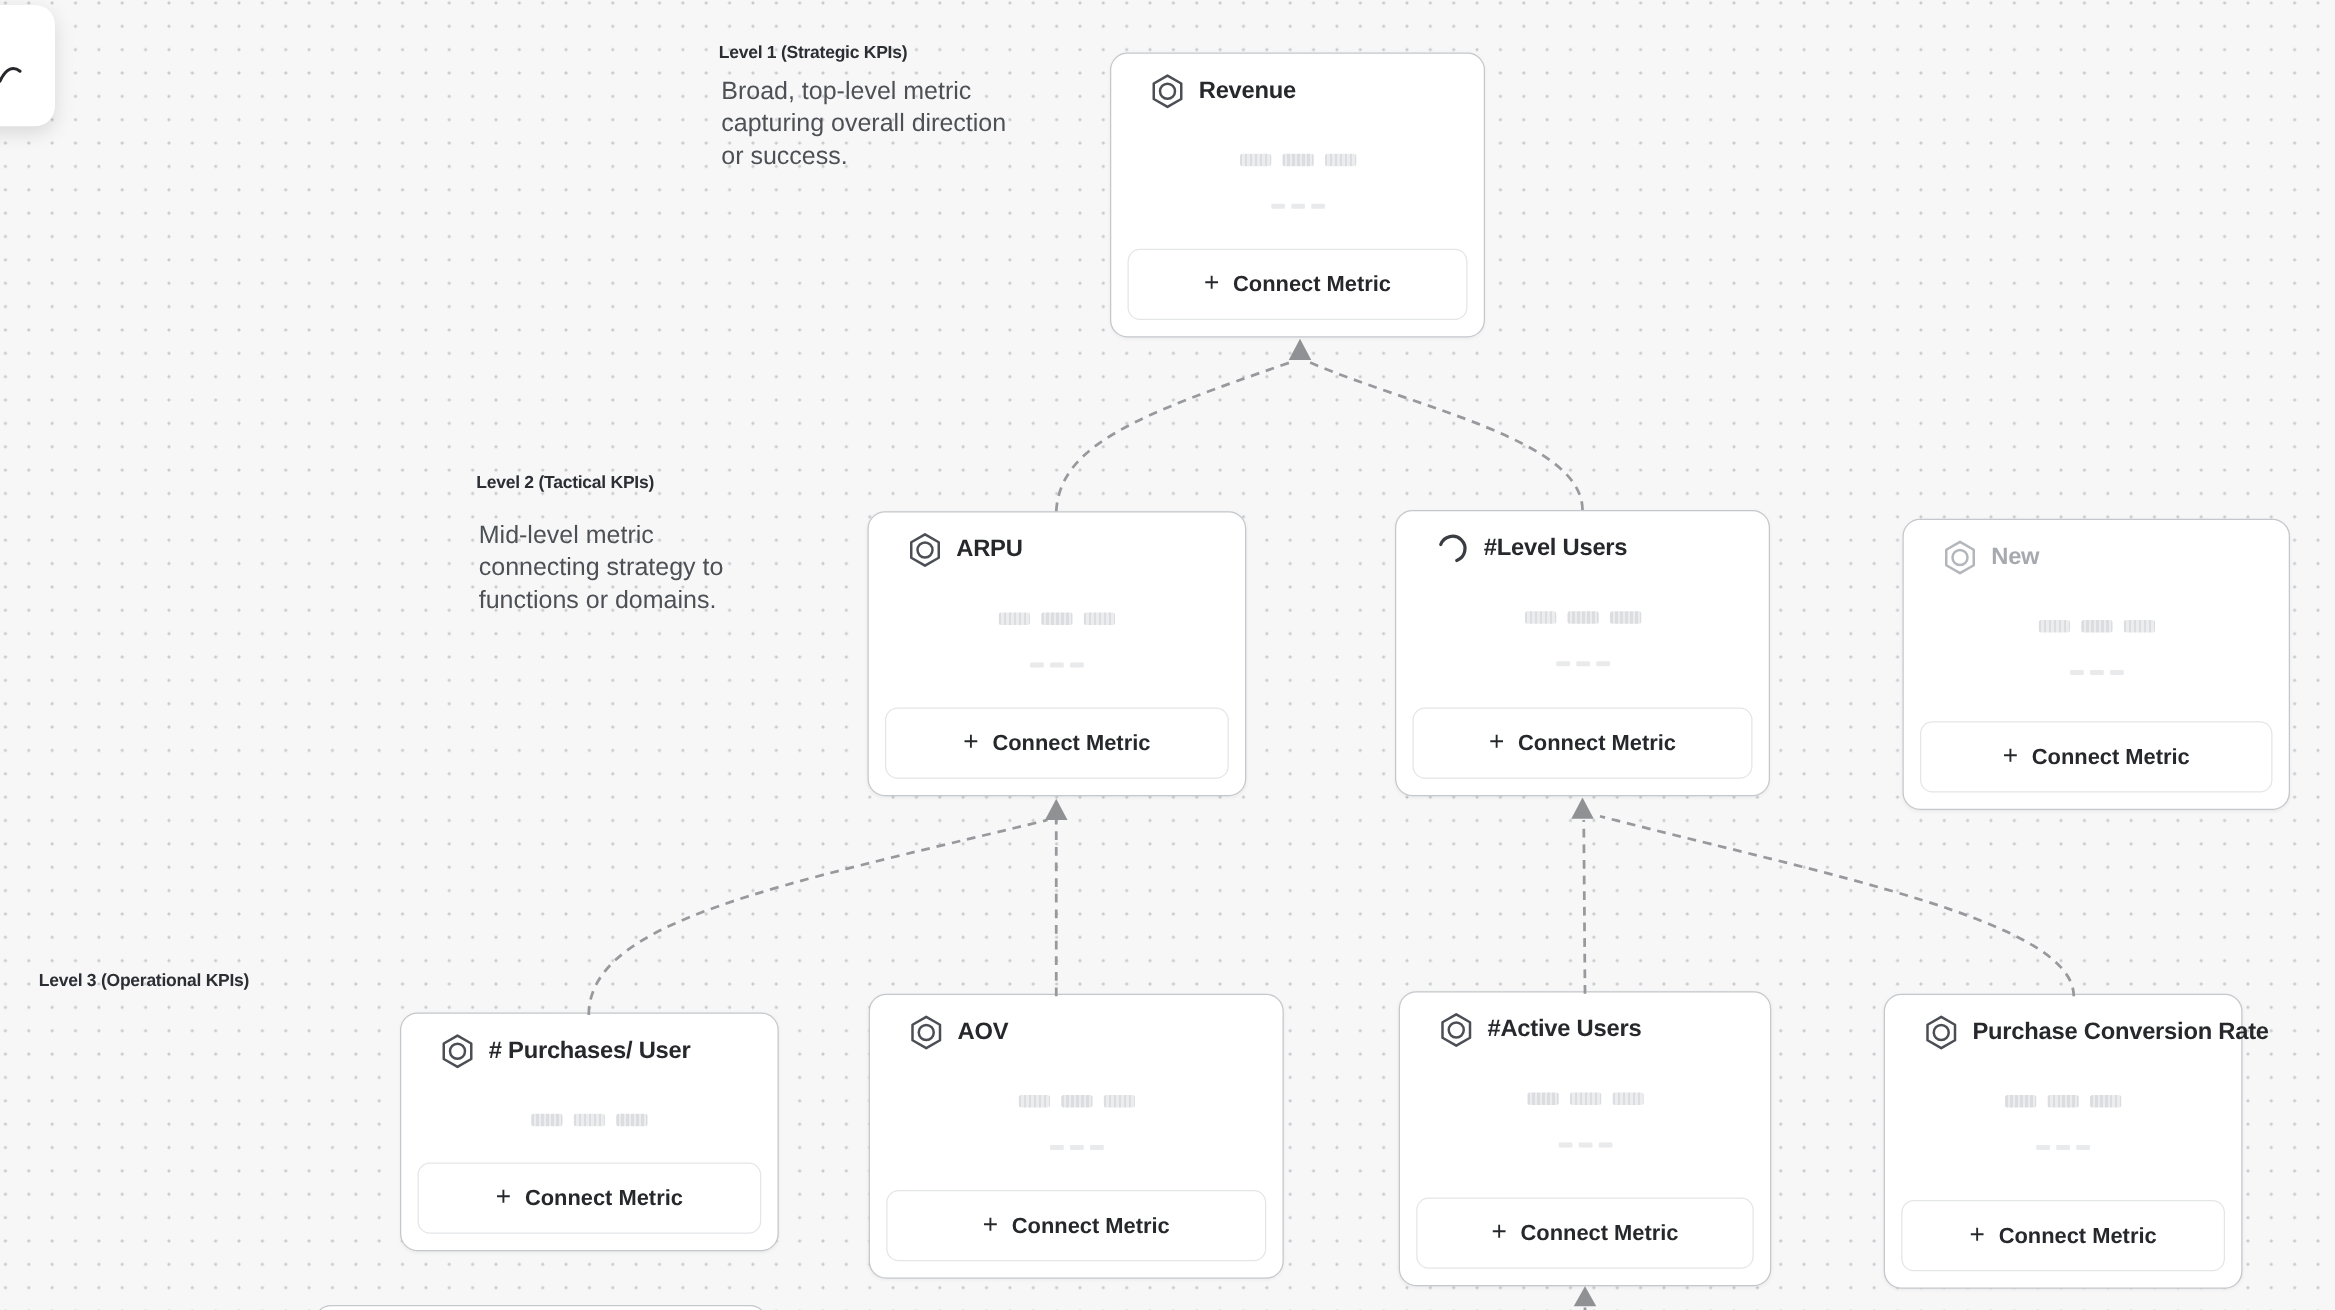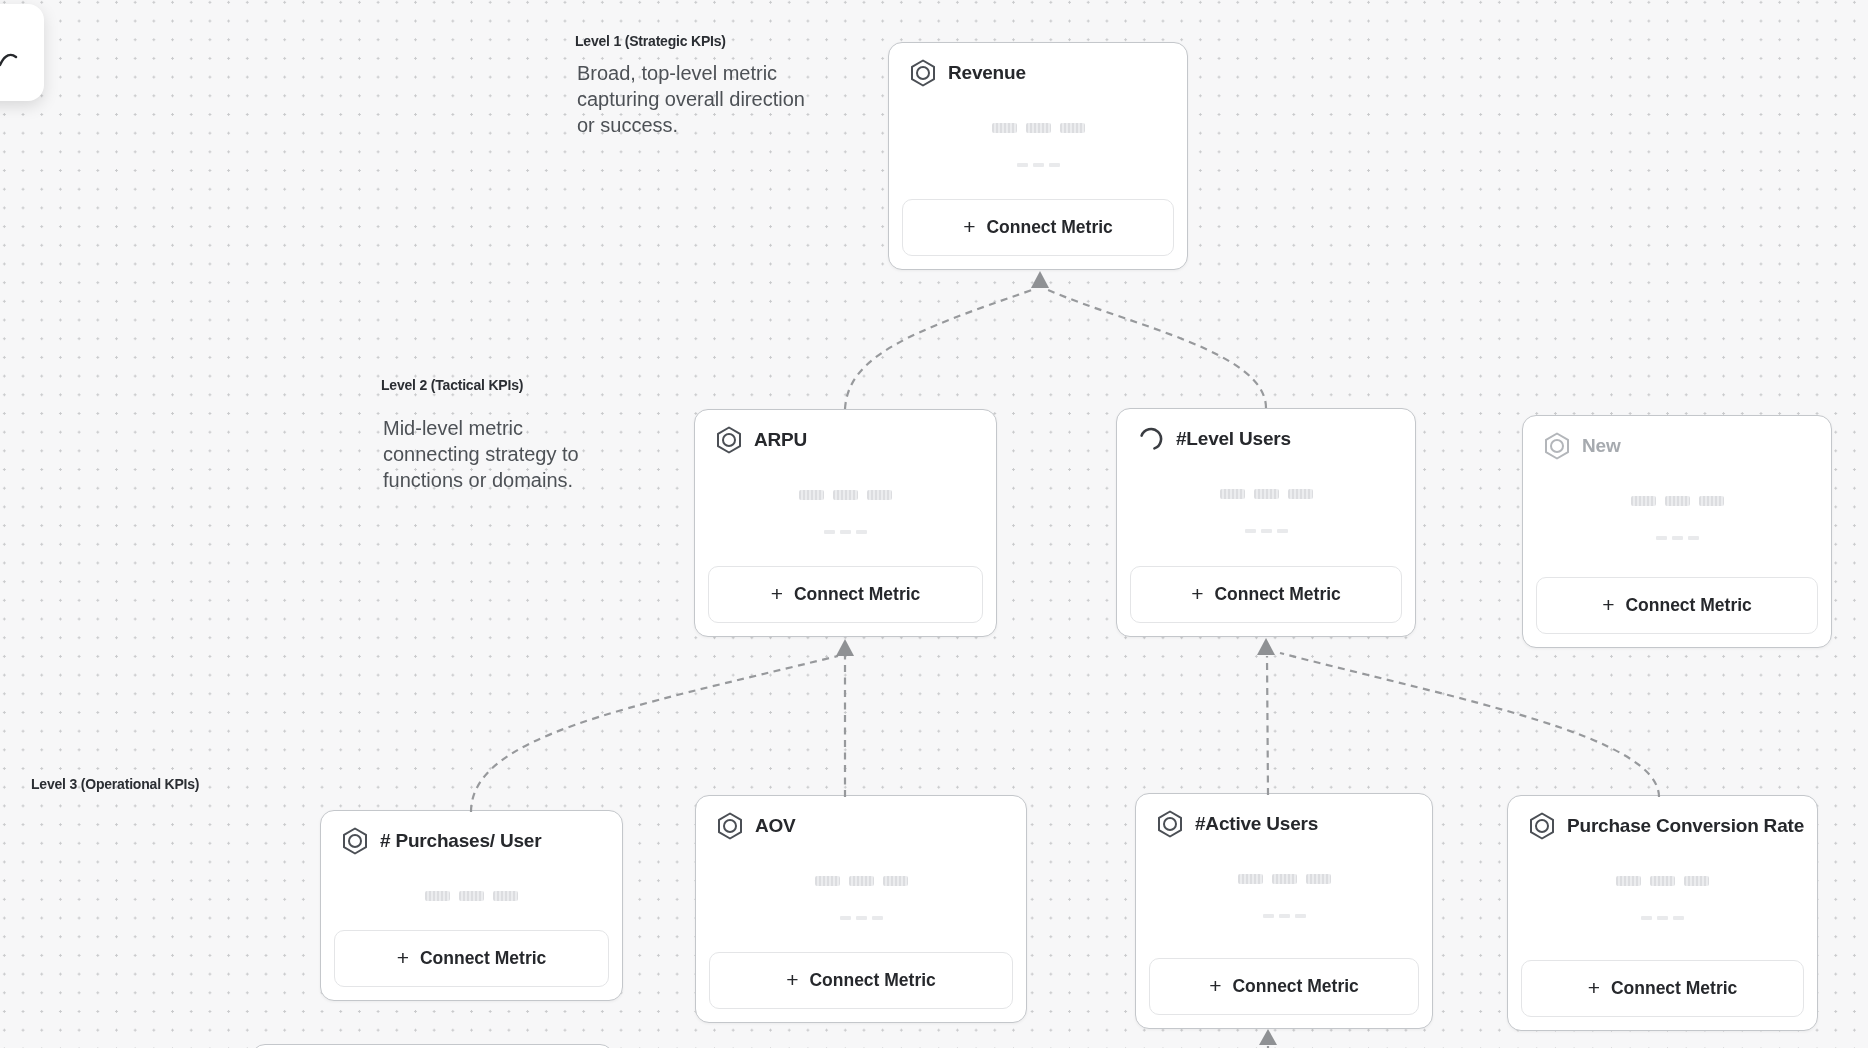--- a/index.html
+++ b/index.html
@@ -4,21 +4,21 @@
 <style>
   html,body{margin:0;padding:0;background:#f7f7f8;font-family:"Liberation Sans",sans-serif;}
   #stage{position:relative;width:1868px;height:1048px;overflow:hidden;
     background-color:#f7f7f8;
     background-image:radial-gradient(#c9cacc 1.15px, rgba(201,202,204,0) 1.3px);
     background-size:18.7px 18.7px;background-position:-5px -7px;}
   .lvl-title{position:absolute;font-size:14px;font-weight:700;color:#2b2e33;letter-spacing:-.2px;}
   .lvl-desc{position:absolute;font-size:20px;line-height:26px;color:#4d5156;}
   .card{position:absolute;background:#fff;border:1.5px solid #c4c7cb;border-radius:14px;
     box-shadow:0 1px 3px rgba(0,0,0,.05);z-index:2;box-sizing:border-box;}
-  .card-head{position:absolute;left:20px;top:16px;display:flex;align-items:center;gap:12px;}
+  .card-head{position:absolute;left:31px;top:16px;display:flex;align-items:center;gap:12px;}
   .card-title{font-size:19px;font-weight:700;color:#26282c;letter-spacing:-.2px;white-space:nowrap;}
   .card.draft .card-title{color:#a6aaaf;}
   .icon-wrap{width:27px;height:28px;display:flex;align-items:center;justify-content:center;}
   .sk-row1{position:absolute;top:80px;left:0;right:0;display:flex;justify-content:center;gap:9px;}
   .sk-row1 i{display:block;width:25px;height:10px;border-radius:2px;
     background:repeating-linear-gradient(90deg,#dcdde0 0 2px,#ecedef 2px 4px);}
   .sk-row2{position:absolute;top:120px;left:0;right:0;display:flex;justify-content:center;gap:5px;}
   .sk-row2 i{display:block;width:11px;height:4px;border-radius:1px;background:#e9eaec;}
   .connect-btn{position:absolute;left:13px;right:13px;bottom:13px;height:57px;
     background:#fff;border:1px solid #e4e5e7;border-radius:10px;cursor:pointer;
@@ -192,21 +192,21 @@
         <i></i>
         <i></i>
         <i></i>
       </div>
     <button class="connect-btn">
       <span class="plus">+</span>
       <span>Connect Metric</span>
     </button>
   </div>
 
-  <div class="card" style="left:1119px;top:793px;width:298px;height:236px;margin-left:16px;">
+  <div class="card" style="left:1119px;top:793px;width:298px;height:236px;">
     <div class="card-head">
       <span class="icon-wrap">
         <svg width="26" height="28" viewBox="0 0 26 28">
             <path d="M13 1.5 L24 7.8 V20.2 L13 26.5 L2 20.2 V7.8 Z" fill="none" stroke="#4b4f55" stroke-width="2" stroke-linejoin="round"></path>
             <circle cx="13" cy="14" r="6" fill="none" stroke="#4b4f55" stroke-width="2"></circle>
           </svg>
       </span>
       <span class="card-title">#Active Users</span>
     </div>
     <div class="sk-row1">
@@ -218,21 +218,21 @@
         <i></i>
         <i></i>
         <i></i>
       </div>
     <button class="connect-btn">
       <span class="plus">+</span>
       <span>Connect Metric</span>
     </button>
   </div>
 
-  <div class="card" style="left:1507px;top:795px;width:311px;height:236px;">
+  <div class="card" style="left:1507px;top:795px;width:287px;height:236px;">
     <div class="card-head">
       <span class="icon-wrap">
         <svg width="26" height="28" viewBox="0 0 26 28">
             <path d="M13 1.5 L24 7.8 V20.2 L13 26.5 L2 20.2 V7.8 Z" fill="none" stroke="#4b4f55" stroke-width="2" stroke-linejoin="round"></path>
             <circle cx="13" cy="14" r="6" fill="none" stroke="#4b4f55" stroke-width="2"></circle>
           </svg>
       </span>
       <span class="card-title">Purchase Conversion Rate</span>
     </div>
     <div class="sk-row1">

